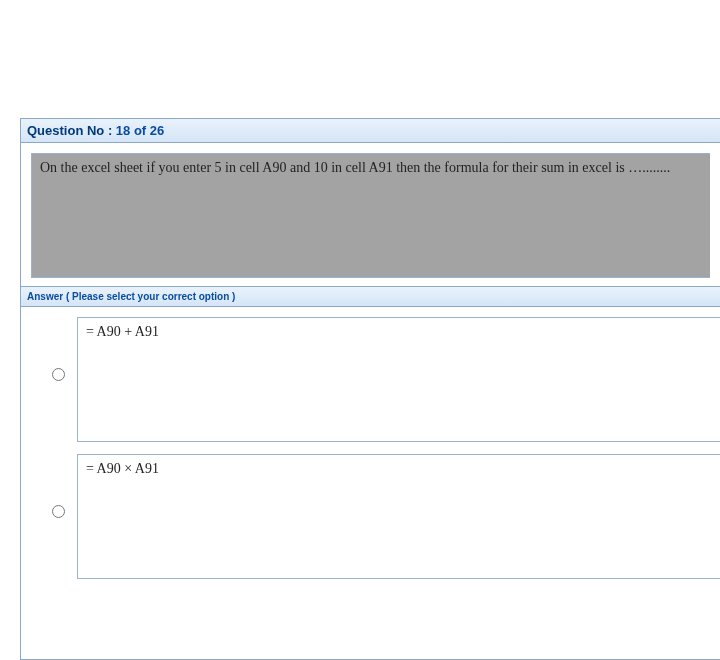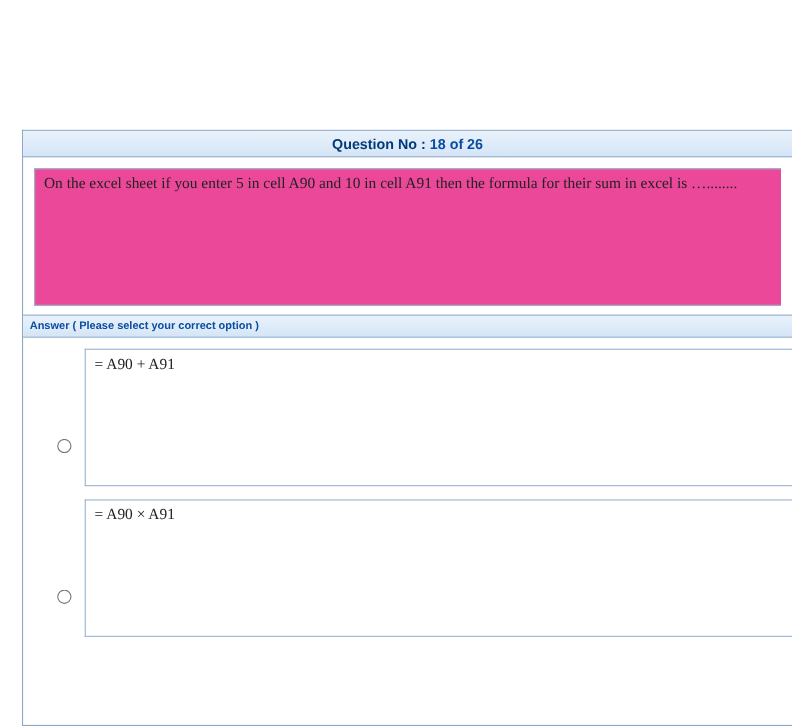--- a/index.html
+++ b/index.html
@@ -26,53 +26,52 @@
     height: 100%;
   }
   .header-bar {
     background: linear-gradient(#e9f2fb, #d5e5f7);
     border-bottom: 1px solid #8aa8c8;
     padding: 4px 6px;
     font-size: 13px;
     font-weight: bold;
     color: #003a7a;
     font-family: Verdana, Arial, sans-serif;
-    text-align: center;
   }
   .header-bar .qnum { color: #0a4da0; }
   .question-area {
     padding: 10px 10px 0 10px;
   }
   .question-box {
     border: 1px solid #9ab3cf;
     border-right: none;
     height: 125px;
     padding: 6px 8px;
     font-size: 14px;
     color: #222;
     font-family: "Times New Roman", serif;
-    background: #ec4899;
+    background: #a3a3a3;
   }
   .answer-header {
     background: linear-gradient(#e9f2fb, #d5e5f7);
     border-top: 1px solid #8aa8c8;
     border-bottom: 1px solid #8aa8c8;
     padding: 4px 6px;
     font-size: 10px;
     font-weight: bold;
     color: #0a4da0;
     font-family: Verdana, Arial, sans-serif;
     margin-top: 8px;
   }
   .options-wrap {
     padding: 10px 0 0 16px;
   }
   .option-row {
     display: flex;
-    align-items: center;
+    align-items: flex-start;
     position: relative;
     margin-bottom: 12px;
   }
   .radio-cell {
     width: 40px;
     display: flex;
     align-items: flex-start;
     padding-top: 48px;
     justify-content: center;
   }

